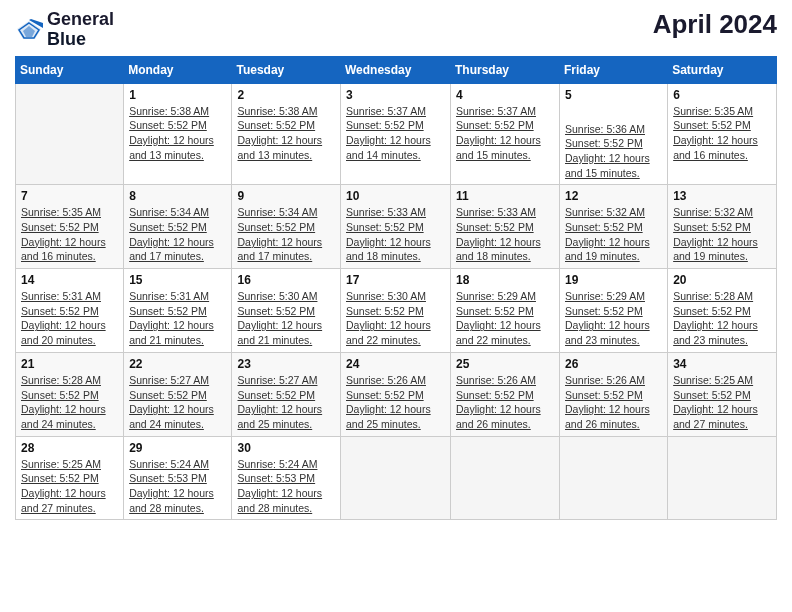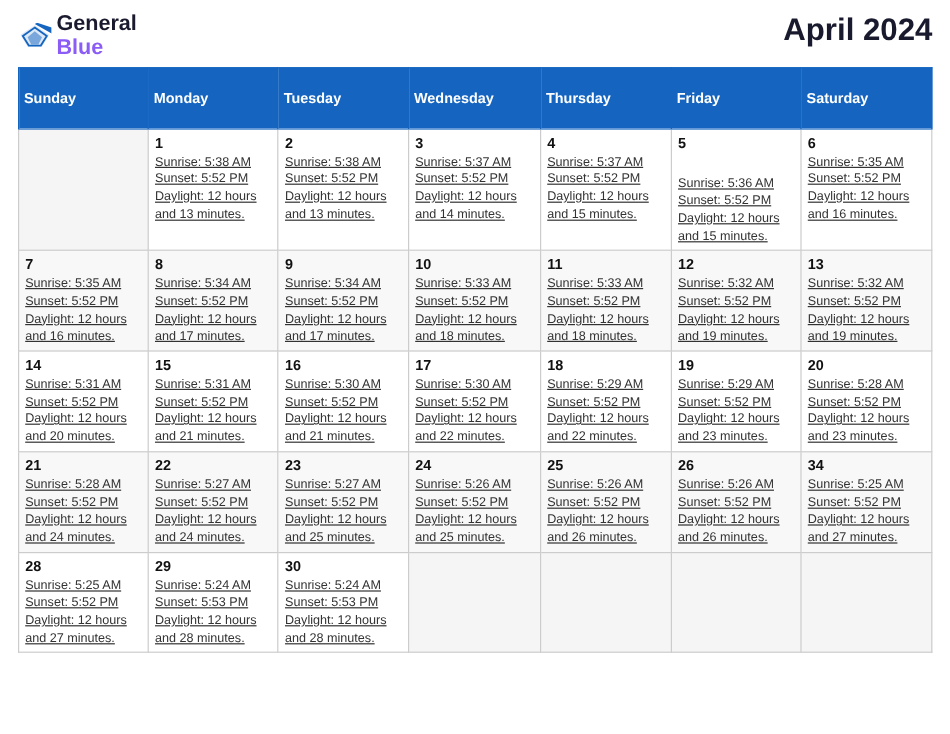--- a/index.html
+++ b/index.html
@@ -20,21 +20,21 @@
       display: flex;
       align-items: center;
       gap: 4px;
     }
     .logo-text {
       font-size: 18px;
       font-weight: bold;
       line-height: 1.1;
     }
     .logo-general { color: #1a1a2e; }
-    .logo-blue { color: #8b5cf6; margin-top: 12px; }
+    .logo-blue { color: #0f172a; margin-top: 12px; }
     .logo-icon {
       width: 28px;
       height: 22px;
     }
     .title-block {
       text-align: right;
     }
     .month-year {
       font-size: 26px;
       font-weight: bold;
@@ -48,21 +48,21 @@
     }
     table {
       width: 100%;
       border-collapse: collapse;
       margin-top: 6px;
       font-size: 11px;
     }
     thead tr th {
       background-color: #1565c0;
       color: #fff;
-      padding: 18px 4px;
+      padding: 6px 4px;
       text-align: left;
       font-size: 12px;
       font-weight: bold;
       border: 1px solid #1565c0;
     }
     tbody tr td {
       border: 1px solid #ccc;
       padding: 4px 5px;
       vertical-align: top;
       width: 113px;

